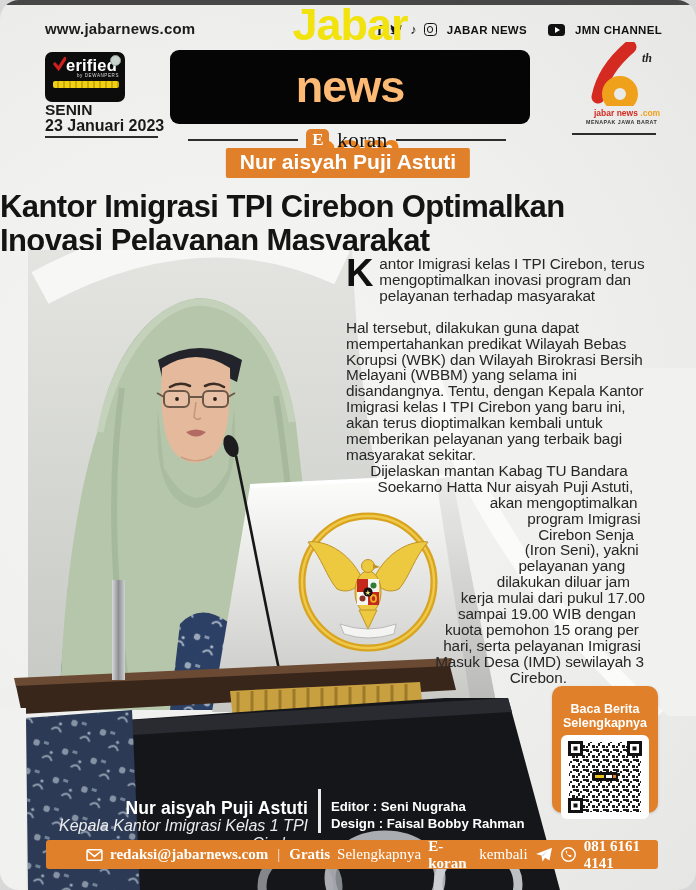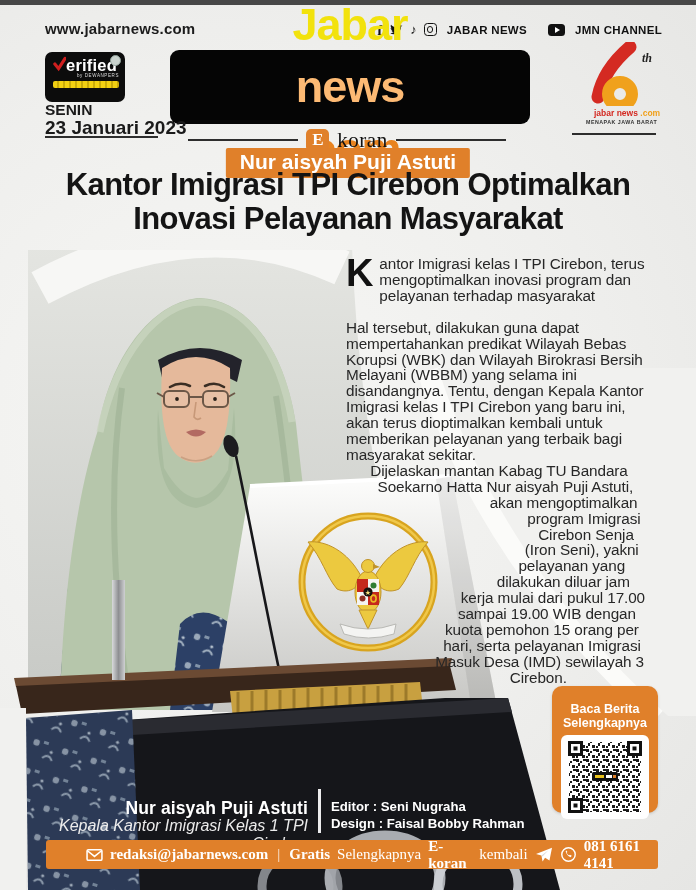--- a/index.html
+++ b/index.html
@@ -1,19 +1,20 @@
 <!DOCTYPE html>
 <html><head>
 <meta charset="utf-8">
 <style>
   html,body{margin:0;padding:0;background:#d8d8d8;}
   #poster{
     position:relative;width:696px;height:890px;overflow:hidden;
     background:radial-gradient(circle at 32% 48%, #f7f7f5 0%, #efefed 55%, #e6e6e4 100%);
     font-family:"Liberation Sans", sans-serif;
+    border-radius:19px;
   }
   .abs{position:absolute;}
   
   .topstrip{left:0;top:0;width:696px;height:5px;background:#474747;}
   
   .site-url{left:45px;top:20px;font-size:15px;font-weight:700;color:#1c1c1c;letter-spacing:.2px;}
   .social{right:34px;top:22px;display:flex;align-items:center;gap:7px;color:#111;}
   .social .lbl{font-size:11.5px;font-weight:700;letter-spacing:.3px;color:#111;margin-left:3px;}
   .fbf{font-family:"Liberation Serif",serif;font-weight:700;font-size:15px;line-height:12px;}
   .tiktok{font-size:13px;font-weight:700;}
@@ -29,37 +30,37 @@
   .verified .strip{margin-top:3px;height:7px;border-radius:2px;background:repeating-linear-gradient(90deg,#f1cf12 0 4px,#caab08 4px 6px);}
   .seal{position:absolute;right:4px;top:3px;width:11px;height:11px;border-radius:50%;background:#c9d2cd;border:1px solid #8fa099;box-sizing:border-box;}
   
   .mainlogo{left:170px;top:50px;width:360px;height:74px;background:#050505;border-radius:9px;display:flex;align-items:center;justify-content:center;gap:10px;flex-direction:column;}
   .mainlogo span{font-size:45px;font-weight:800;letter-spacing:-1px;}
   .lg-jabar{color:#f2e20d;}
   .lg-news{color:#fdba74;}
   .lg-com{color:#e8831f;}
   
   .day{left:45px;top:101px;font-size:15.5px;font-weight:800;color:#1a1a1a;}
-  .dfull{left:45px;top:117px;font-size:19px;font-weight:800;color:#1a1a1a;}
+  .dfull{left:45px;top:117px;font-size:16px;font-weight:800;color:#1a1a1a;}
   .rule-l{left:45px;top:136px;width:113px;height:2.4px;background:#2d2d2d;}
   .rule-r{left:572px;top:133px;width:84px;height:2.4px;background:#2d2d2d;}
   
   .anniv{left:584px;top:42px;width:82px;height:92px;}
   .anniv .brand{position:absolute;left:10px;top:66px;font-size:8.5px;font-weight:800;color:#d42a22;white-space:nowrap;}
   .anniv .brand b{color:#f0a11c;}
   .anniv .tag{position:absolute;left:2px;top:77px;font-size:5.3px;font-weight:700;letter-spacing:.5px;color:#333;white-space:nowrap;}
   
   .ekrow{left:188px;top:128px;width:318px;height:24px;display:flex;align-items:center;gap:8px;}
   .ekrow .ln{flex:1;height:2px;background:#2d2d2d;}
   .ekrow .ebox{width:23px;height:23px;background:#e0802a;border-radius:5px;color:#fff;font-family:"Liberation Serif",serif;font-weight:700;font-size:17px;display:flex;align-items:center;justify-content:center;}
   .ekrow .kword{font-family:"Liberation Serif",serif;font-size:21px;color:#101010;letter-spacing:.5px;}
   
   .authorbadge{left:50%;transform:translateX(-50%);top:148px;background:#e0802a;color:#fff;font-size:21px;font-weight:700;padding:2px 14px 4px;border-radius:2px;white-space:nowrap;}
   
-  .headline{left:0;top:168px;width:696px;text-align:center;color:#141414;font-weight:800;font-size:31px;line-height:34px;letter-spacing:-.6px;}
+  .headline{left:0;top:190px;width:696px;color:#141414;font-weight:800;font-size:31px;line-height:34px;letter-spacing:-.6px;}
   
   .bodycol{left:346px;top:256px;width:302px;color:#272727;font-size:15.3px;line-height:15.9px;letter-spacing:-.1px;z-index:4;}
   .bodycol p{margin:0;}
   .p2{margin-top:16px !important;}
   .dropcap{float:left;font-size:38px;line-height:30px;font-weight:800;color:#111;margin:2px 6px 0 0;}
   .p3wrap{text-align:center;}
   .wrap-shape{float:left;width:180px;height:230px;
     shape-outside:polygon(0px 0px,4px 0px,4px 30px,32px 34px,150px 50px,178px 66px,168px 82px,146px 98px,130px 114px,108px 130px,98px 146px,88px 162px,90px 178px,84px 194px,80px 230px,0px 230px);}
   
   .photo{left:0;top:250px;width:696px;height:640px;z-index:1;}

